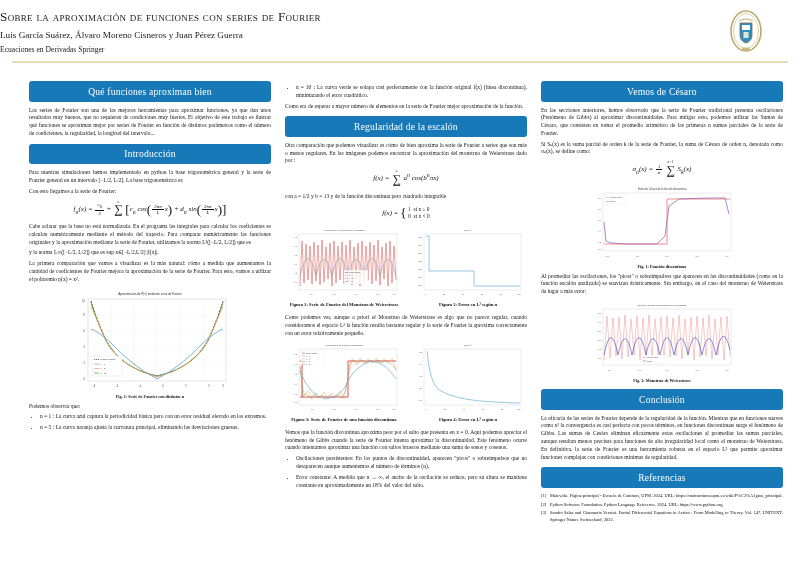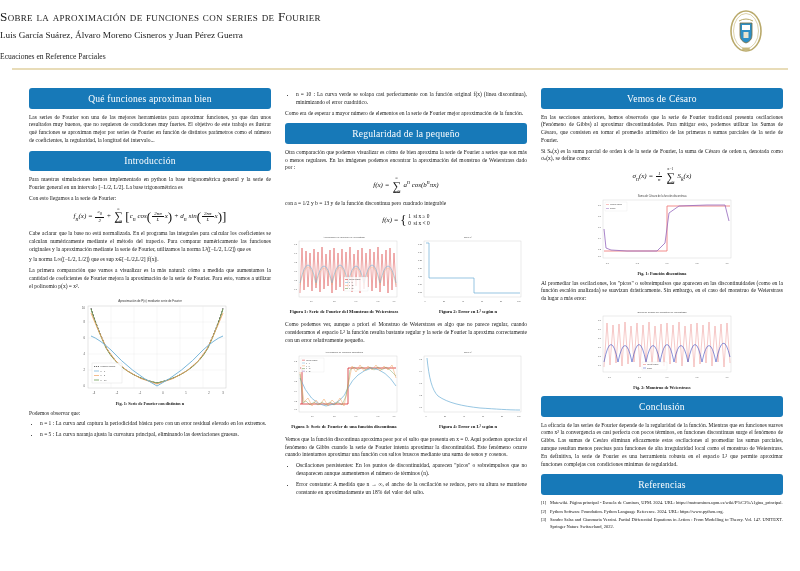--- a/index.html
+++ b/index.html
@@ -33,21 +33,21 @@
   .poster-title {
     font-variant: small-caps;
     font-size: 13.2px;
     letter-spacing: 0.3px;
     color: #1a1a1a;
     margin: 0 0 5px 0;
     font-weight: normal;
   }
   .poster-authors {
     font-size: 9.2px;
-    margin: 0 0 12px 0;
+    margin: 0 0 5px 0;
     color: #1a1a1a;
   }
   .poster-subject {
     font-size: 7.6px;
     margin: 0;
     color: #1a1a1a;
   }
   .logo-wrap {
     position: absolute;
     right: 34px;
@@ -188,21 +188,21 @@
   .ref-txt { flex: 1; text-align: justify; }
 </style>
 </head>
 <body>
 
 <div class="poster">
 
   <div class="header">
     <div class="poster-title">Sobre la aproximación de funciones con series de Fourier</div>
     <div class="poster-authors">Luis García Suárez, Álvaro Moreno Cisneros y Juan Pérez Guerra</div>
-    <div class="poster-subject">Ecuaciones en Reference Parciales</div>
+    <div class="poster-subject">Ecuaciones en Derivadas Springer</div>
 
     <div class="logo-wrap">
       <svg width="40" height="46" viewBox="0 0 40 46">
         <ellipse cx="20" cy="23" rx="15" ry="20" fill="#ffffff" stroke="#b9a96a" stroke-width="1.6"></ellipse>
         <ellipse cx="20" cy="23" rx="12.5" ry="17.5" fill="none" stroke="#cbbd87" stroke-width="0.7"></ellipse>
         <path d="M14 15 h12 v12 q0 6 -6 8 q-6 -2 -6 -8 z" fill="#2d8fc6" stroke="#7a6a3a" stroke-width="0.8"></path>
         <rect x="16" y="17" width="8" height="5" fill="#ffffff"></rect>
         <rect x="17.5" y="24" width="5" height="6" fill="#e9e4cf"></rect>
         <path d="M13 13 q7 -4 14 0" fill="none" stroke="#b9a96a" stroke-width="1"></path>
         <ellipse cx="20" cy="41" rx="4" ry="1.5" fill="#c8b97f"></ellipse>
@@ -297,21 +297,21 @@
       </ul>
     </div>
 
     <div class="col col-mid">
 
       <ul class="body-list" style="margin-top:9px;">
         <li>n = 10 : La curva verde se solapa casi perfectamente con la función original f(x) (línea discontinua), minimizando el error cuadrático.</li>
       </ul>
       <p class="body">Como era de esperar a mayor número de elementos en la serie de Fourier mejor aproximación de la función.</p>
 
-      <div class="sec-head">Regularidad de la pequeño</div>
+      <div class="sec-head">Regularidad de la escalón</div>
       <p class="body">Otra comparación que podemos visualizar es cómo de bien aproxima la serie de Fourier a series que son más o menos regulares. En las imágenes podemos encontrar la aproximación del monstruo de Weierstrass dado por :</p>
 
       <div class="formula">
         f(x) =
         <span class="sum"><span style="display:block;font-size:3.6px;">∞</span><span class="sg">∑</span><span style="display:block;font-size:3.6px;">n=0</span></span>
         a<sup>n</sup> cos(b<sup>n</sup>πx)
       </div>
 
       <p class="body">con a = 1/2 y b = 13 y de la función discontinua pero cuadrado integrable</p>
 

